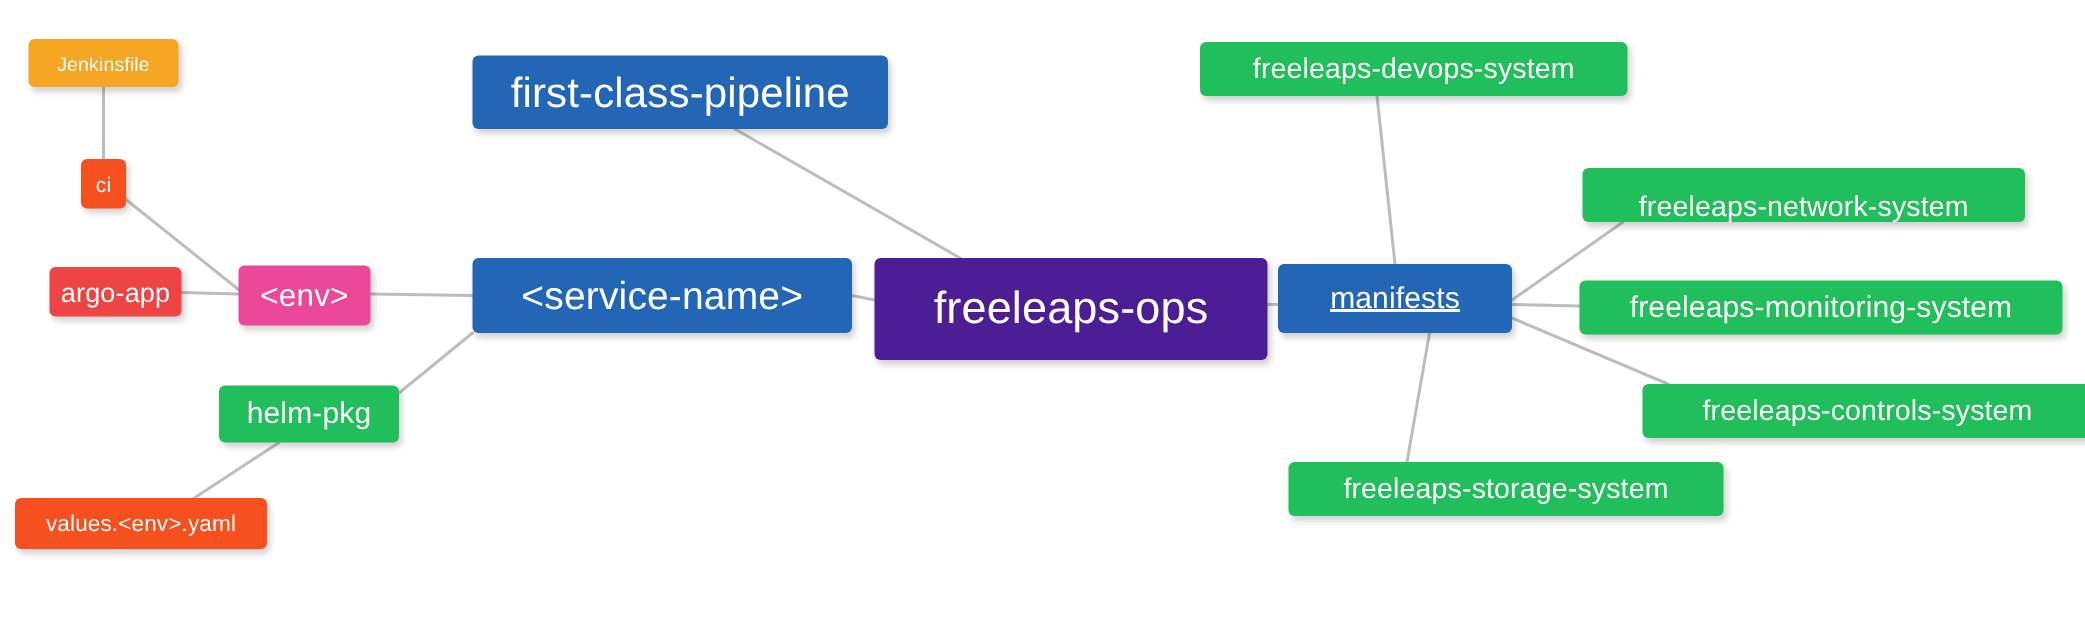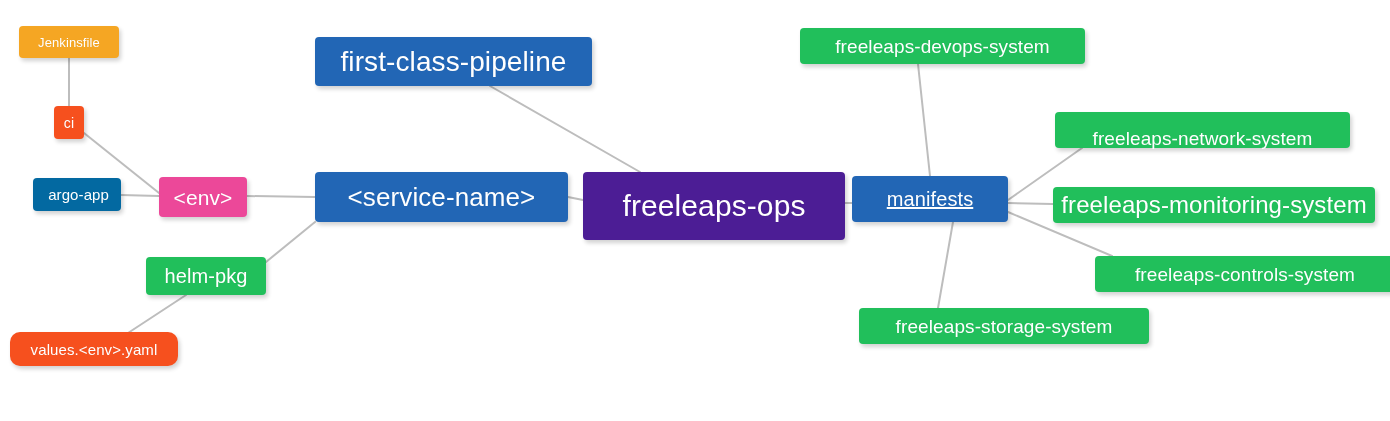--- a/index.html
+++ b/index.html
@@ -65,24 +65,24 @@
       <path d="M 1008,203 L 1053,204" fill="none" stroke="#bdbdbd" stroke-width="2" stroke-linecap="round"></path>
       <path d="M 1008,212 L 1112,256" fill="none" stroke="#bdbdbd" stroke-width="2" stroke-linecap="round"></path>
       <path d="M 953,222 L 938,308" fill="none" stroke="#bdbdbd" stroke-width="2" stroke-linecap="round"></path>
     </svg>
 <div class="node" style="left: 19px; top: 26px; width: 100px; height: 32px; background: rgb(245, 166, 35); font-size: 13px;">
       <span class="node-label">Jenkinsfile</span>
     </div>
     <div class="node" style="left: 54px; top: 106px; width: 30px; height: 33px; background: rgb(246, 80, 30); font-size: 14px;">
       <span class="node-label">ci</span>
     </div>
-    <div class="node" style="left: 33px; top: 178px; width: 88px; height: 33px; background: #0369a1; font-size: 15px; justify-content: flex-end;">
+    <div class="node" style="left: 33px; top: 178px; width: 88px; height: 33px; background: #ef4444; font-size: 18px;">
       <span class="node-label">argo-app</span>
     </div>
-    <div class="node" style="left: 10px; top: 332px; width: 168px; height: 34px; background: rgb(246, 80, 30); font-size: 15px; border-radius: 10px;">
+    <div class="node" style="left: 10px; top: 332px; width: 168px; height: 34px; background: rgb(246, 80, 30); font-size: 15px;">
       <span class="node-label">values.&lt;env&gt;.yaml</span>
     </div>
     <div class="node" style="left: 159px; top: 177px; width: 88px; height: 40px; background: #ec4899; font-size: 21px;">
       <span class="node-label">&lt;env&gt;</span>
     </div>
     <div class="node" style="left: 146px; top: 257px; width: 120px; height: 38px; background: rgb(33, 191, 91); font-size: 20px;">
       <span class="node-label">helm-pkg</span>
     </div>
     <div class="node" style="left: 315px; top: 37px; width: 277px; height: 49px; background: rgb(34, 102, 181); font-size: 28px;">
       <span class="node-label">first-class-pipeline</span>
@@ -95,21 +95,21 @@
     </div>
     <div class="node" style="left: 852px; top: 176px; width: 156px; height: 46px; background: rgb(34, 102, 181); font-size: 20px; text-decoration: underline;">
       <span class="node-label">manifests</span>
     </div>
     <div class="node" style="left: 800px; top: 28px; width: 285px; height: 36px; background: rgb(33, 191, 91); font-size: 19px;">
       <span class="node-label">freeleaps-devops-system</span>
     </div>
     <div class="node" style="left: 1055px; top: 112px; width: 295px; height: 36px; background: rgb(33, 191, 91); font-size: 19px; align-items: flex-end;">
       <span class="node-label">freeleaps-network-system</span>
     </div>
-    <div class="node" style="left: 1053px; top: 187px; width: 322px; height: 36px; background: rgb(33, 191, 91); font-size: 24px;">
+    <div class="node" style="left: 1053px; top: 187px; width: 322px; height: 36px; background: rgb(33, 191, 91); font-size: 20px;">
       <span class="node-label">freeleaps-monitoring-system</span>
     </div>
     <div class="node" style="left: 1055px; top: 256px; width: 300px; height: 36px; background: rgb(33, 191, 91); font-size: 19px; margin-left: 40px;">
       <span class="node-label">freeleaps-controls-system</span>
     </div>
     <div class="node" style="left: 815px; top: 308px; width: 290px; height: 36px; background: rgb(33, 191, 91); font-size: 19px; margin-left: 44px;">
       <span class="node-label">freeleaps-storage-system</span>
     </div>
   </div>
 

